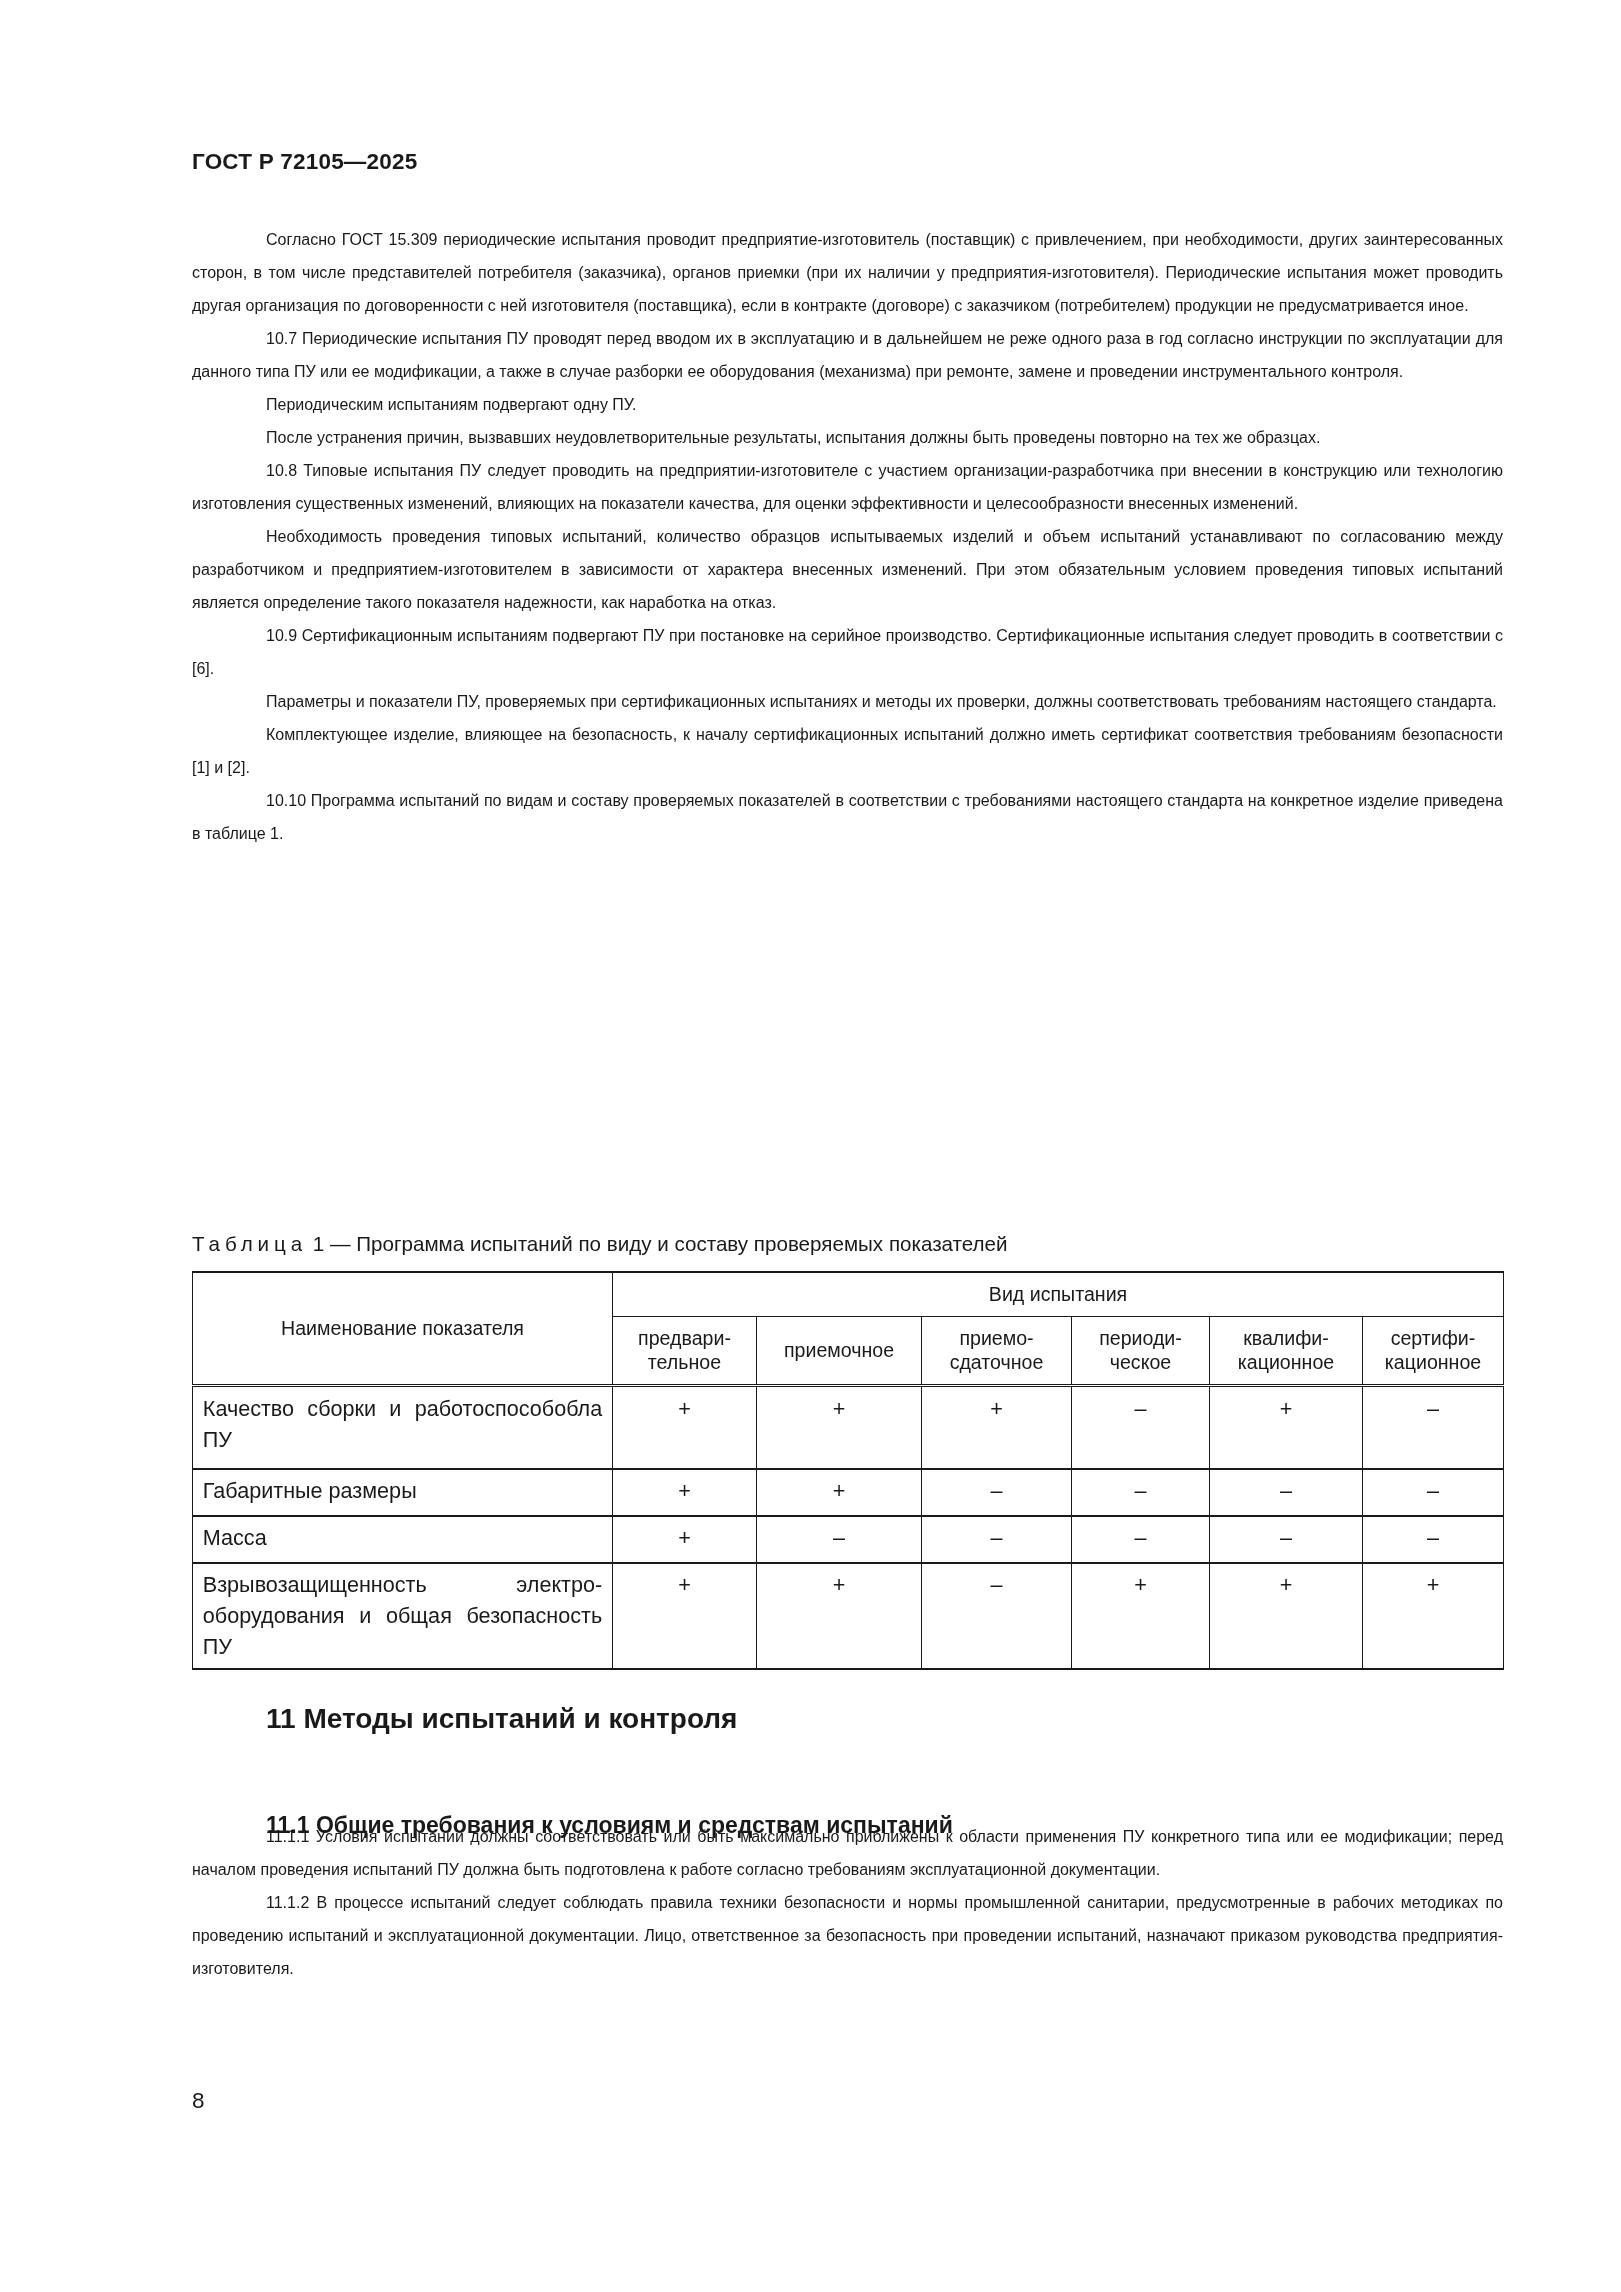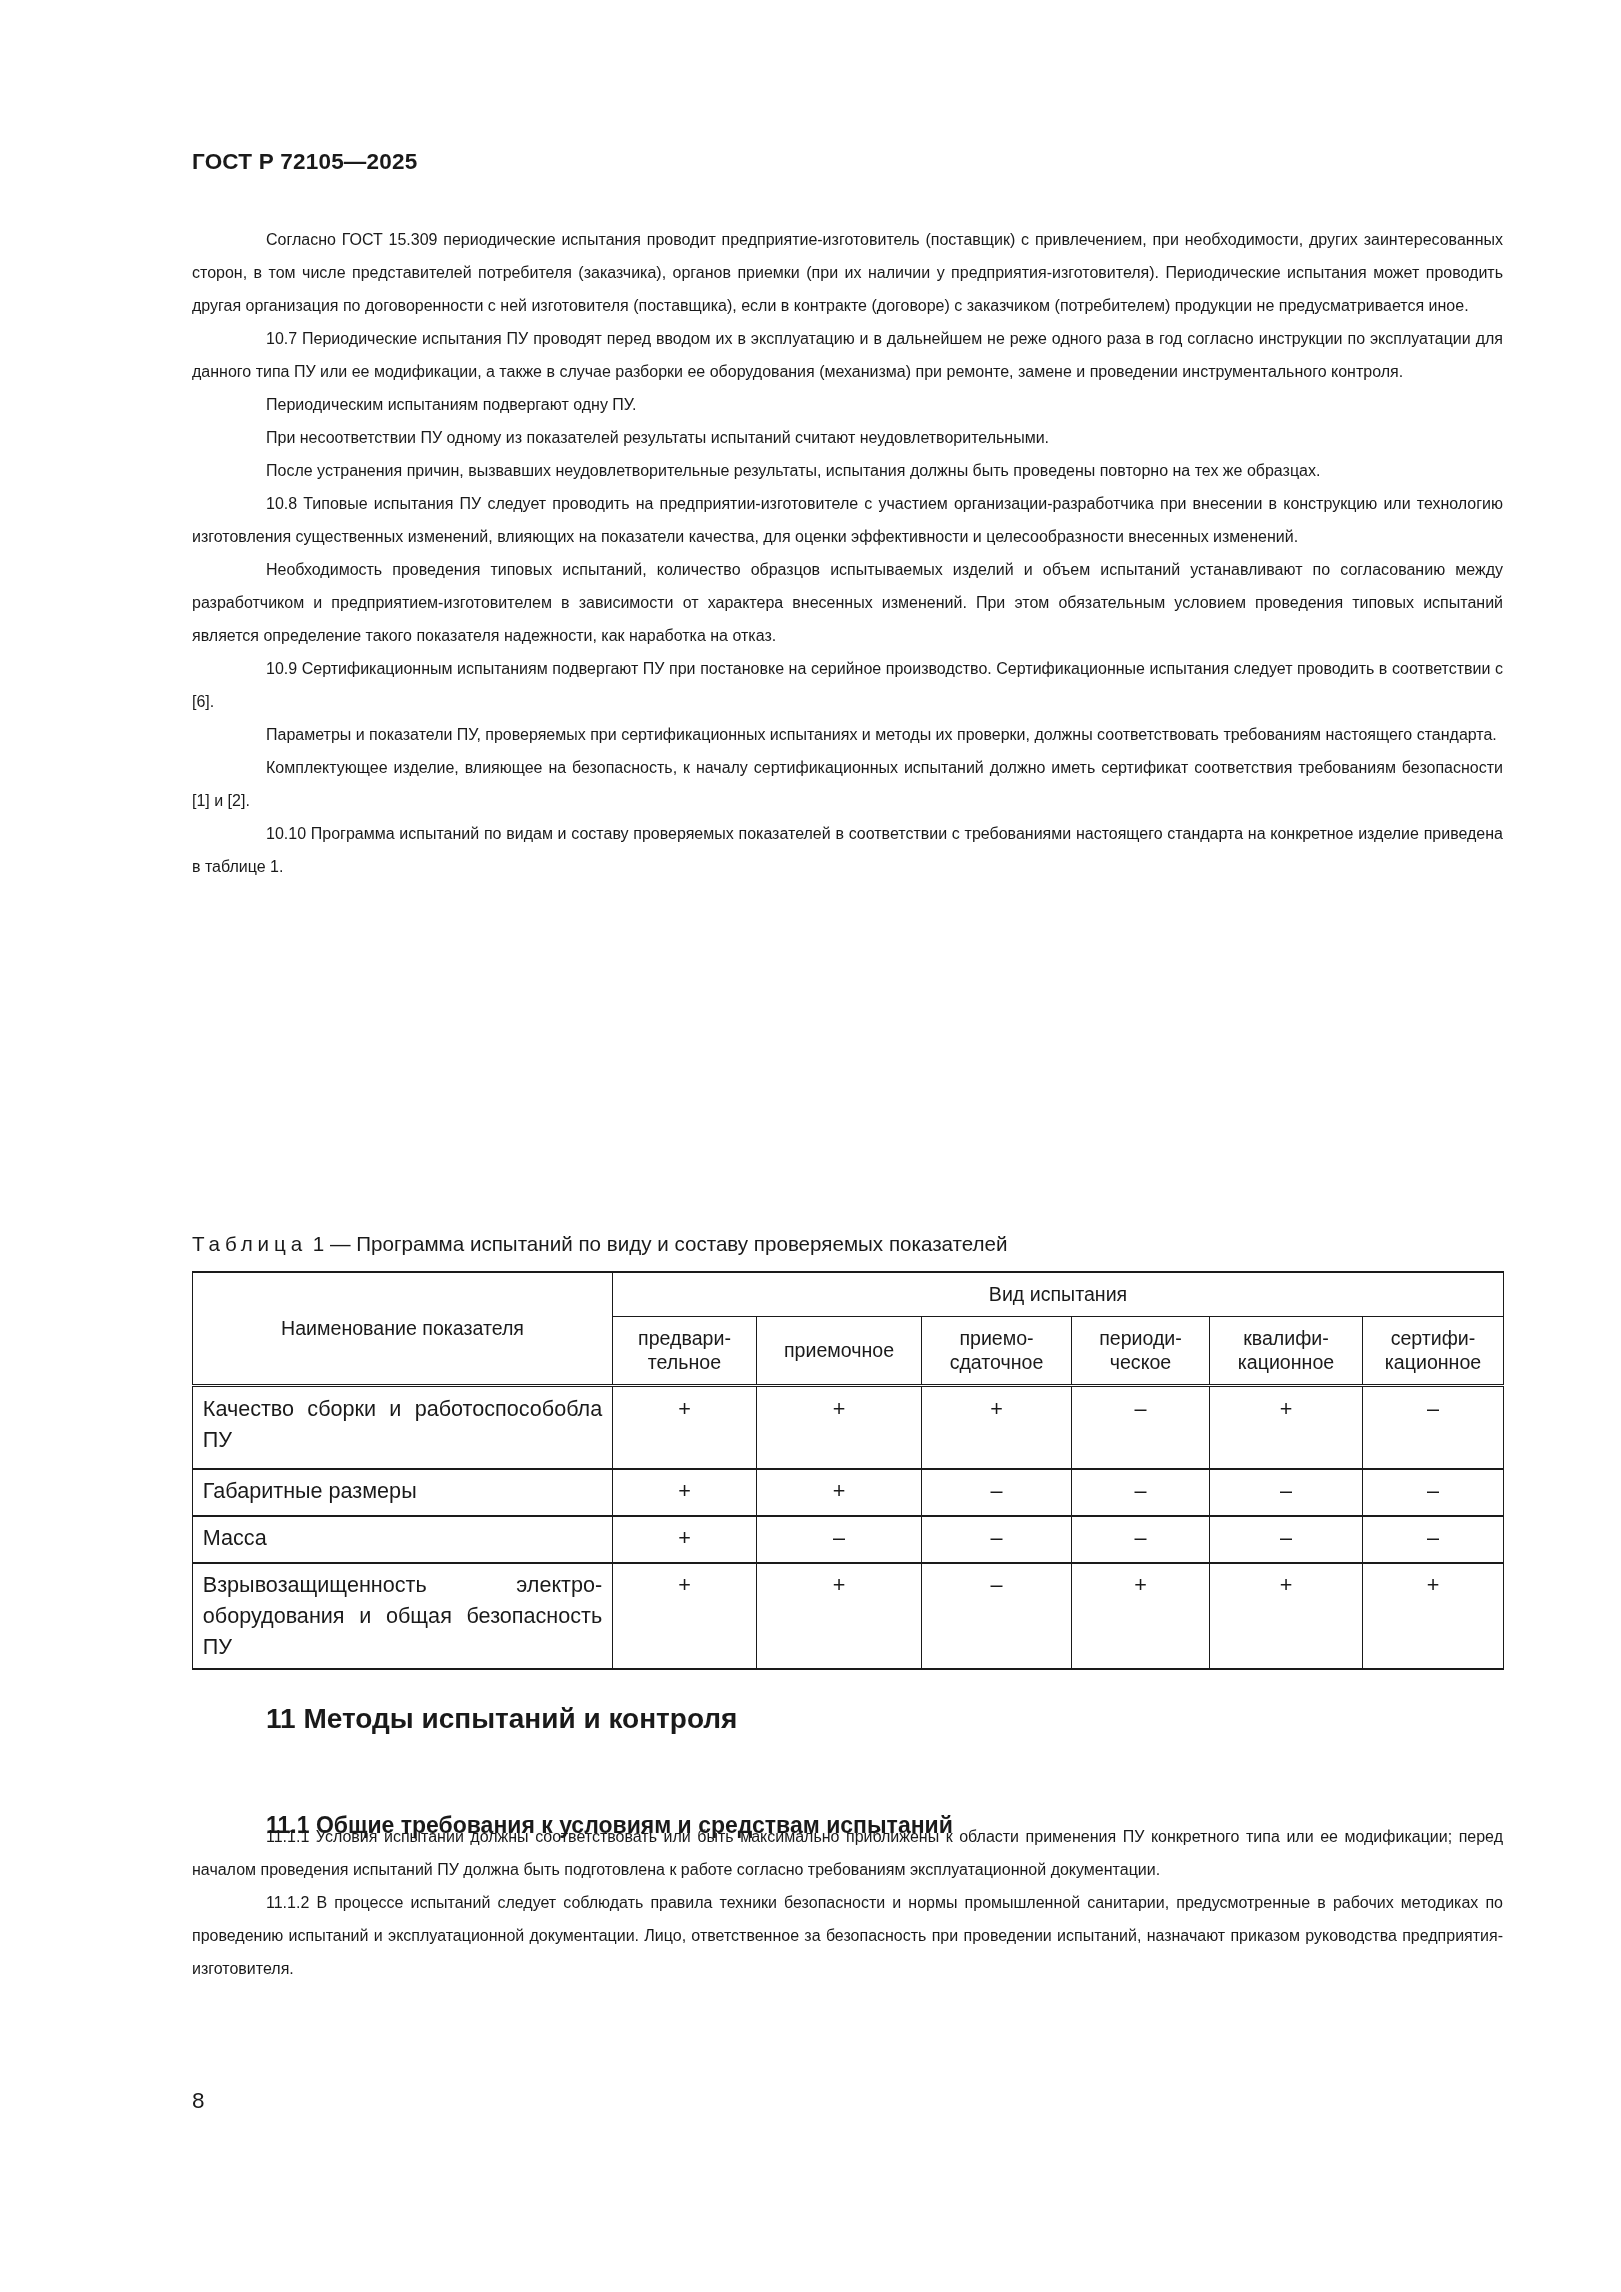--- a/index.html
+++ b/index.html
@@ -34,21 +34,20 @@
 </head>
 <body>
 
 <div class="page">
   <div class="doc-header">ГОСТ Р 72105—2025</div>
 
   <div class="body">
     <p class="ind">Согласно ГОСТ 15.309 периодические испытания проводит предприятие-изготовитель (поставщик) с привлечением, при необходимости, других заинтересованных сторон, в том числе представителей по­требителя (заказчика), органов приемки (при их наличии у предприятия-изготовителя). Периодические испытания может проводить другая организация по договоренности с ней изготовителя (поставщика), если в контракте (договоре) с заказчиком (потребителем) продукции не предусматривается иное.</p>
     <p class="ind">10.7  Периодические испытания ПУ проводят перед вводом их в эксплуатацию и в дальнейшем не реже одного раза в год согласно инструкции по эксплуатации для данного типа ПУ или ее модификации, а также в случае разборки ее оборудования (механизма) при ремонте, замене и проведении инструмен­тального контроля.</p>
     <p class="ind">Периодическим испытаниям подвергают одну ПУ.</p>
-    <p class="ind">При несоответствии ПУ одному из показателей результаты испытаний считают неудовлетвори­тельными.</p>
     <p class="ind">После устранения причин, вызвавших неудовлетворительные результаты, испытания должны быть проведены повторно на тех же образцах.</p>
     <p class="ind">10.8  Типовые испытания ПУ следует проводить на предприятии-изготовителе с участием орга­низации-разработчика при внесении в конструкцию или технологию изготовления существенных изме­нений, влияющих на показатели качества, для оценки эффективности и целесообразности внесенных изменений.</p>
     <p class="ind">Необходимость проведения типовых испытаний, количество образцов испытываемых изделий и объем испытаний устанавливают по согласованию между разработчиком и предприятием-изготовите­лем в зависимости от характера внесенных изменений. При этом обязательным условием проведения типовых испытаний является определение такого показателя надежности, как наработка на отказ.</p>
     <p class="ind">10.9  Сертификационным испытаниям подвергают ПУ при постановке на серийное производство. Сертификационные испытания следует проводить в соответствии с [6].</p>
     <p class="ind">Параметры и показатели ПУ, проверяемых при сертификационных испытаниях и методы их про­верки, должны соответствовать требованиям настоящего стандарта.</p>
     <p class="ind">Комплектующее изделие, влияющее на безопасность, к началу сертификационных испытаний должно иметь сертификат соответствия требованиям безопасности [1] и [2].</p>
     <p class="ind">10.10  Программа испытаний по видам и составу проверяемых показателей в соответствии с тре­бованиями настоящего стандарта на конкретное изделие приведена в таблице 1.</p>
   </div>
 
   <div class="table-caption"><span class="spaced">Таблица</span><span> 1 — Программа испытаний по виду и составу проверяемых показателей</span></div>

